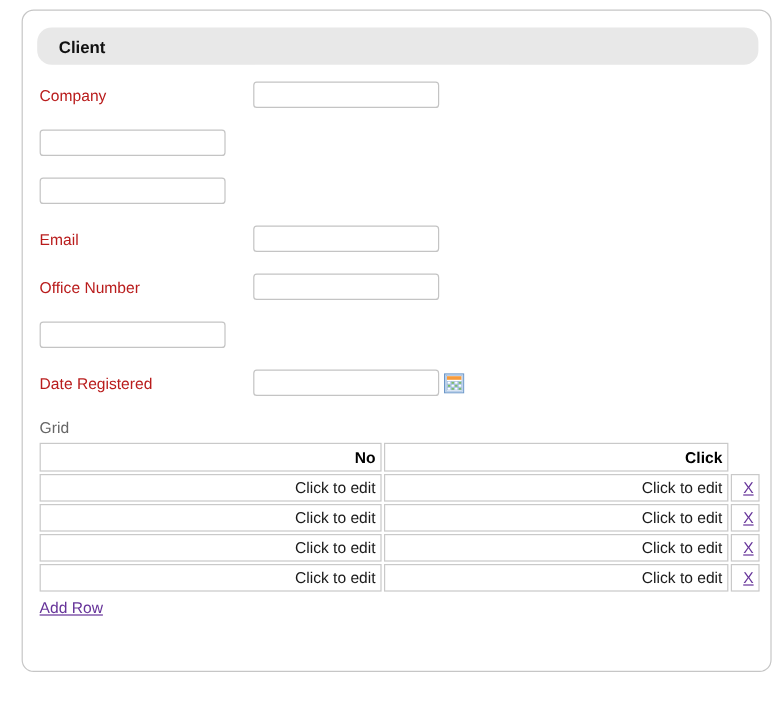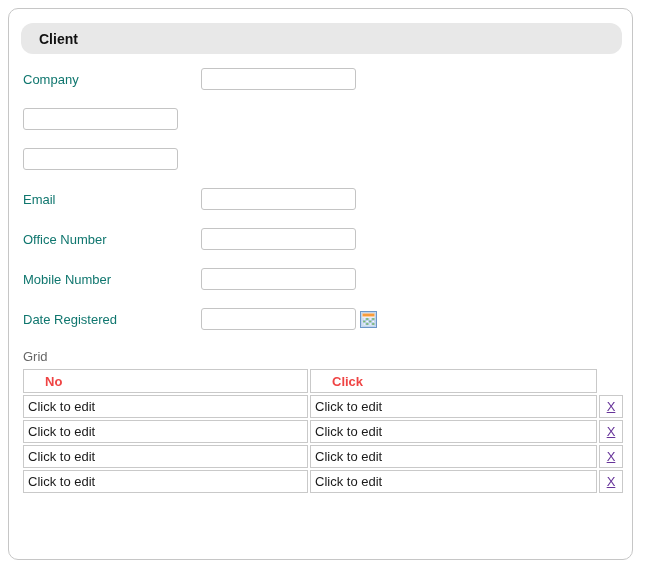--- a/index.html
+++ b/index.html
@@ -9,21 +9,21 @@
     font-family: "Liberation Sans", sans-serif;
   }
   .page {
     position: relative;
     width: 646px;
     height: 584px;
     background: #ffffff;
   }
   .panel {
     position: absolute;
-    left: 8px;
+    left: 18px;
     top: 8px;
     width: 625px;
     height: 552px;
     box-sizing: border-box;
     background: #ffffff;
     border: 1px solid #c6c6c6;
     border-radius: 10px;
   }
   .panel-header {
     position: absolute;
@@ -49,21 +49,21 @@
   }
   .form-row {
     display: flex;
     align-items: center;
     height: 22px;
     margin-bottom: 18px;
   }
   .form-label {
     width: 178px;
     font-size: 13px;
-    color: #0f766e;
+    color: #b91c1c;
   }
   .text-input {
     width: 155px;
     height: 22px;
     box-sizing: border-box;
     border: 1px solid #c4c4c4;
     border-radius: 3px;
     background: #ffffff;
     font-family: "Liberation Sans", sans-serif;
     font-size: 13px;
@@ -95,25 +95,26 @@
     margin-left: -2px;
   }
   table.grid-table th,
   table.grid-table td {
     box-sizing: border-box;
     border: 1px solid #c9c9c9;
     background: #ffffff;
     height: 23px;
     font-size: 13px;
     padding: 0 4px;
+    text-align: right;
   }
   table.grid-table th {
     font-weight: bold;
-    color: #ef4444;
-    text-align: left;
+    color: #000000;
+    text-align: right;
     height: 24px;
     padding-left: 21px;
   }
   .col-no   { width: 285px; }
   .col-type { width: 287px; }
   .col-del  { width: 24px; text-align: center; padding: 0; }
   td.editable {
     color: #1a1a1a;
     cursor: pointer;
     text-align: left;
@@ -158,21 +159,20 @@
         <span class="form-label">Email</span>
         <input class="text-input" type="text" value="" style="">
       </div>
 
       <div class="form-row">
         <span class="form-label">Office Number</span>
         <input class="text-input" type="text" value="" style="">
       </div>
 
       <div class="form-row">
-        <span class="form-label">Mobile Number</span>
         <input class="text-input" type="text" value="" style="">
       </div>
 
       <div class="form-row">
         <span class="form-label">Date Registered</span>
         <input class="text-input" type="text" value="" style="">
         <span class="calendar-btn">
           <svg width="17" height="17" viewBox="0 0 17 17" xmlns="http://www.w3.org/2000/svg">
             <rect x="0.5" y="0.5" width="16" height="16" fill="#cfe0f2" stroke="#6b96c8"></rect>
             <rect x="2" y="2" width="13" height="13" fill="#ffffff" stroke="#9ab8dd" stroke-width="0.5"></rect>
@@ -220,16 +220,19 @@
           <td class="col-del"><a class="purple-link">X</a></td>
         </tr>
         <tr>
           <td class="col-no editable">Click to edit</td>
           <td class="col-type editable">Click to edit</td>
           <td class="col-del"><a class="purple-link">X</a></td>
         </tr>
       </tbody>
         </table>
 
+      <div class="add-row">
+        <a class="purple-link">Add Row</a>
+      </div>
     </div>
 
   </div>
 </div>
 
 </body></html>

